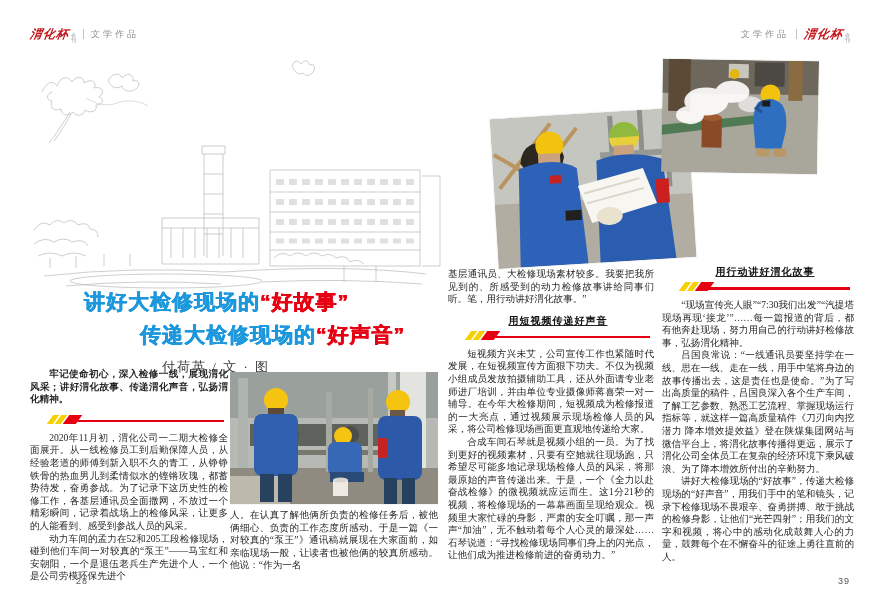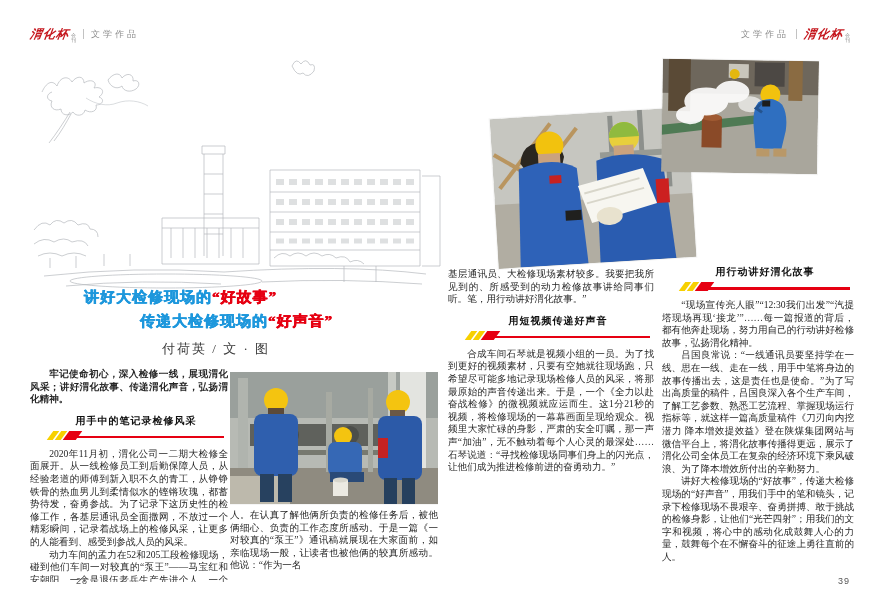--- a/index.html
+++ b/index.html
@@ -14,42 +14,42 @@
   .logo-main{font:italic bold 12px "Liberation Serif",serif;color:#c5161d;letter-spacing:1px;transform:skewX(-8deg);}
   .logo-sub{font:5px/5px "Liberation Sans",sans-serif;color:#8a8a8a;display:flex;flex-direction:column;letter-spacing:0;}
   .hdr-divider{width:1px;height:10px;background:#c2c2c2;}
   .hdr-section{font:9px "Liberation Sans",sans-serif;color:#8f8f8f;letter-spacing:3px;}
 
   
   #sketch{position:absolute;left:24px;top:50px;width:424px;height:244px;}
 
   
   #title-block{position:absolute;left:30px;top:288px;width:412px;}
-  .title-line{white-space:nowrap;font-family:Liberation Serif, serif;font-weight:bold;
-              font-size:15px;letter-spacing:1px;
+  .title-line{white-space:nowrap;font-family:Liberation Sans, sans-serif;font-weight:bold;
+              font-size:21px;letter-spacing:1px;
               text-shadow:0.6px 0 0 currentColor,-0.3px 0 0 currentColor;}
   .title-line .blue{color:#1d97dc;}
   .title-line .red{color:#e60012;}
   #title-line1{margin-left:54px;}
   #title-line2{margin-left:110px;margin-top:5px;}
   #byline{margin-top:9px;text-align:center;font-size:13px;color:#3a3a3a;letter-spacing:2px;
           transform:translateX(-20px);}
 
   
   .col{position:absolute;overflow:hidden;text-align:justify;font-size:9.6px;line-height:12.6px;color:#262626;}
   .col p{margin:0 0 0 0;text-indent:2em;}
   .col p.noindent{text-indent:0;}
   #col1{left:30px;top:368px;width:198px;height:214px;}
   #col2{left:230px;top:372px;width:208px;height:210px;}
   #col3{left:448px;top:268px;width:206px;height:300px;}
   #col4{left:662px;top:263px;width:192px;height:312px;}
   .lead{font-weight:bold;}
 
   
-  .banner{margin:8px 4px 8px 18px;}
+  .banner{margin:8px 4px 8px 18px;text-decoration:underline;}
   .banner-label{text-align:center;font:bold 10px "Liberation Sans",sans-serif;color:#111;
                 letter-spacing:1px;text-indent:0;}
   .banner-rule{position:relative;height:10px;margin-top:2px;}
   .stripe{position:absolute;top:1px;height:9px;transform:skewX(-36deg);}
   .stripe.s1{left:2px;width:6px;background:#f7d000;}
   .stripe.s2{left:10px;width:6px;background:#f7d000;}
   .stripe.s3{left:18px;width:13px;background:#e60012;}
   .rule-line{position:absolute;left:26px;right:0;top:6px;height:2.5px;background:#e60012;}
 
   
@@ -133,21 +133,20 @@
     </div>
     <div class="title-line" id="title-line2">
       <span class="blue">传递大检修现场的</span><span class="red">“好声音”</span>
     </div>
     <div id="byline">付荷英 / 文 · 图</div>
   </div>
 
   <div class="col" id="col1">
     <p class="lead">牢记使命初心，深入检修一线，展现渭化风采；讲好渭化故事、传递渭化声音，弘扬渭化精神。</p>
     <div class="banner">
-      <div class="banner-label">用手中的笔记录检修风采</div>
       <div class="banner-rule">
         <span class="stripe s1"></span>
         <span class="stripe s2"></span>
         <span class="stripe s3"></span>
         <span class="rule-line"></span>
       </div>
     </div>
     <p>2020年11月初，渭化公司一二期大检修全面展开。从一线检修员工到后勤保障人员，从经验老道的师傅到新入职不久的青工，从铮铮铁骨的热血男儿到柔情似水的铿锵玫瑰，都蓄势待发，奋勇参战。为了记录下这历史性的检修工作，各基层通讯员全面撒网，不放过一个精彩瞬间，记录着战场上的检修风采，让更多的人能看到、感受到参战人员的风采。</p>
     <p>动力车间的孟力在52和205工段检修现场，碰到他们车间一对较真的“泵王”——马宝红和安朝阳，一个是退伍老兵生产先进个人，一个是公司劳模环保先进个</p>
   </div>
@@ -266,34 +265,35 @@
     <p class="noindent">基层通讯员、大检修现场素材较多。我要把我所见到的、所感受到的动力检修故事讲给同事们听。笔，用行动讲好渭化故事。”</p>
     <div class="banner">
       <div class="banner-label">用短视频传递好声音</div>
       <div class="banner-rule">
         <span class="stripe s1"></span>
         <span class="stripe s2"></span>
         <span class="stripe s3"></span>
         <span class="rule-line"></span>
       </div>
     </div>
+    <p>短视频方兴未艾，公司宣传工作也紧随时代发展，在短视频宣传方面狠下功夫。不仅为视频小组成员发放拍摄辅助工具，还从外面请专业老师进厂培训，并由单位专业摄像师蒋喜荣一对一辅导。在今年大检修期间，短视频成为检修报道的一大亮点，通过视频展示现场检修人员的风采，将公司检修现场画面更直观地传递给大家。</p>
     <p>合成车间石琴就是视频小组的一员。为了找到更好的视频素材，只要有空她就往现场跑，只希望尽可能多地记录现场检修人员的风采，将那最原始的声音传递出来。于是，一个《全力以赴奋战检修》的微视频就应运而生。这1分21秒的视频，将检修现场的一幕幕画面呈现给观众。视频里大家忙碌的身影，严肃的安全叮嘱，那一声声“加油”，无不触动着每个人心灵的最深处……石琴说道：“寻找检修现场同事们身上的闪光点，让他们成为推进检修前进的奋勇动力。”</p>
   </div>
 
   <div class="col" id="col4">
     <div class="banner" style="margin-top:2px;">
       <div class="banner-label">用行动讲好渭化故事</div>
       <div class="banner-rule">
         <span class="stripe s1"></span>
         <span class="stripe s2"></span>
         <span class="stripe s3"></span>
         <span class="rule-line"></span>
       </div>
     </div>
-    <p>“现场宣传亮人眼”“12:30我们出发”“汽提塔现场再现‘接龙’”……每一篇报道的背后，都有他奔赴现场，努力用自己的行动讲好检修故事，弘扬渭化精神。</p>
+    <p>“现场宣传亮人眼”“7:30我们出发”“汽提塔现场再现‘接龙’”……每一篇报道的背后，都有他奔赴现场，努力用自己的行动讲好检修故事，弘扬渭化精神。</p>
     <p>吕国良常说：“一线通讯员要坚持学在一线、思在一线、走在一线，用手中笔将身边的故事传播出去，这是责任也是使命。”为了写出高质量的稿件，吕国良深入各个生产车间，了解工艺参数、熟悉工艺流程、掌握现场运行指标等，就这样一篇高质量稿件《刀刃向内挖潜力 降本增效提效益》登在陕煤集团网站与微信平台上，将渭化故事传播得更远，展示了渭化公司全体员工在复杂的经济环境下乘风破浪、为了降本增效所付出的辛勤努力。</p>
     <p>讲好大检修现场的“好故事”，传递大检修现场的“好声音”，用我们手中的笔和镜头，记录下检修现场不畏艰辛、奋勇拼搏、敢于挑战的检修身影，让他们“光芒四射”；用我们的文字和视频，将心中的感动化成鼓舞人心的力量，鼓舞每个在不懈奋斗的征途上勇往直前的人。</p>
   </div>
 
   <div class="pagenum" id="pagenum-left">28</div>
   <div class="pagenum" id="pagenum-right">39</div>
 
 </div>
 
 </body></html>

